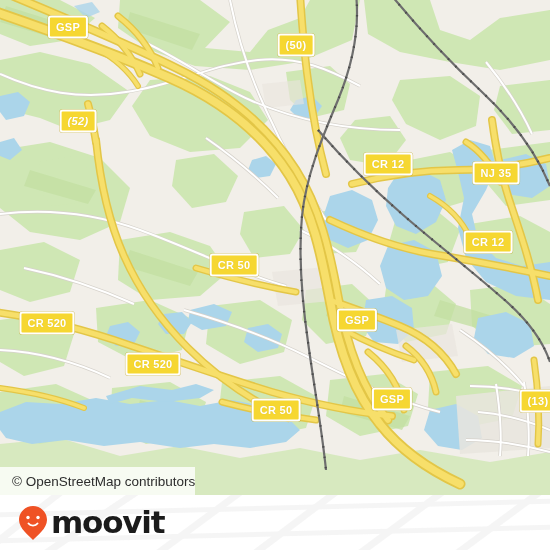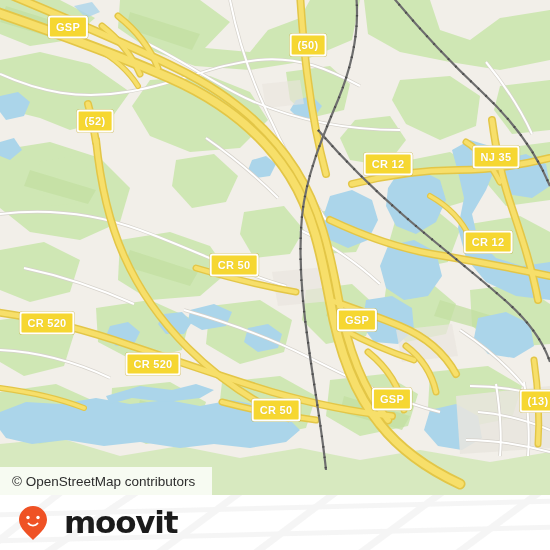--- a/index.html
+++ b/index.html
@@ -87,21 +87,21 @@
     border-top: 11px solid #ffffff;
   }
 
   
   #osm-attribution {
     position: absolute;
     left: 0; top: 467px;
     height: 28px;
     display: flex;
     align-items: center;
-    padding: 0 17px 0 12px;
+    padding: 0 0 0 12px;
     background: rgba(255,255,255,.80);
     font-size: 13.5px;
     color: #2d2d2d;
     font-family: "Liberation Sans", sans-serif;
     white-space: nowrap;
   }
 
   
   #bottom-bar {
     position: absolute;
@@ -124,21 +124,21 @@
     position: relative;
     font-size: 15.5px;
     color: #262626;
     white-space: nowrap;
     font-family: "Liberation Sans", sans-serif;
   }
   #brand-logo {
     position: relative;
     display: flex;
     align-items: center;
-    gap: 16px;
+    gap: 3px;
   }
   #brand-wordmark {
     font-family: "DejaVu Sans", sans-serif;
     font-size: 31px;
     font-weight: bold;
     color: #1b1b1b;
     letter-spacing: -1.2px;
     line-height: 31px;
   }
 </style>
@@ -366,24 +366,24 @@
                    C524,316 542,338 550,362" stroke="#6e6e6e" stroke-width="2.2"></path>
           <path d="M318,130 C344,160 372,188 402,214 C434,242 468,268 500,296
                    C524,316 542,338 550,362" stroke="#4a4a4a" stroke-width="2.2" stroke-dasharray="1.5 9"></path>
         </g>
 
       </g>
     </svg>
 
     <div id="shield-layer">
         <div class="shield" style="left: 68px; top: 27px;">GSP</div>
-        <div class="shield" style="left: 308px; top: 45px;">(50)</div>
-        <div class="shield" style="left: 95px; top: 121px;">(52)</div>
+        <div class="shield" style="left: 296px; top: 45px;">(50)</div>
+        <div class="shield" style="left: 78px; top: 121px; font-style: italic;">(52)</div>
         <div class="shield" style="left: 388px; top: 164px;">CR 12</div>
-        <div class="shield" style="left: 496px; top: 157px;">NJ 35</div>
+        <div class="shield" style="left: 496px; top: 173px;">NJ 35</div>
         <div class="shield" style="left: 488px; top: 242px;">CR 12</div>
         <div class="shield" style="left: 234px; top: 265px;">CR 50</div>
         <div class="shield" style="left: 357px; top: 320px;">GSP</div>
         <div class="shield" style="left: 47px; top: 323px;">CR 520</div>
         <div class="shield" style="left: 153px; top: 364px;">CR 520</div>
         <div class="shield" style="left: 392px; top: 399px;">GSP</div>
         <div class="shield" style="left: 276px; top: 410px;">CR 50</div>
         <div class="shield" style="left: 538px; top: 401px;">(13)</div>
       </div>
 

